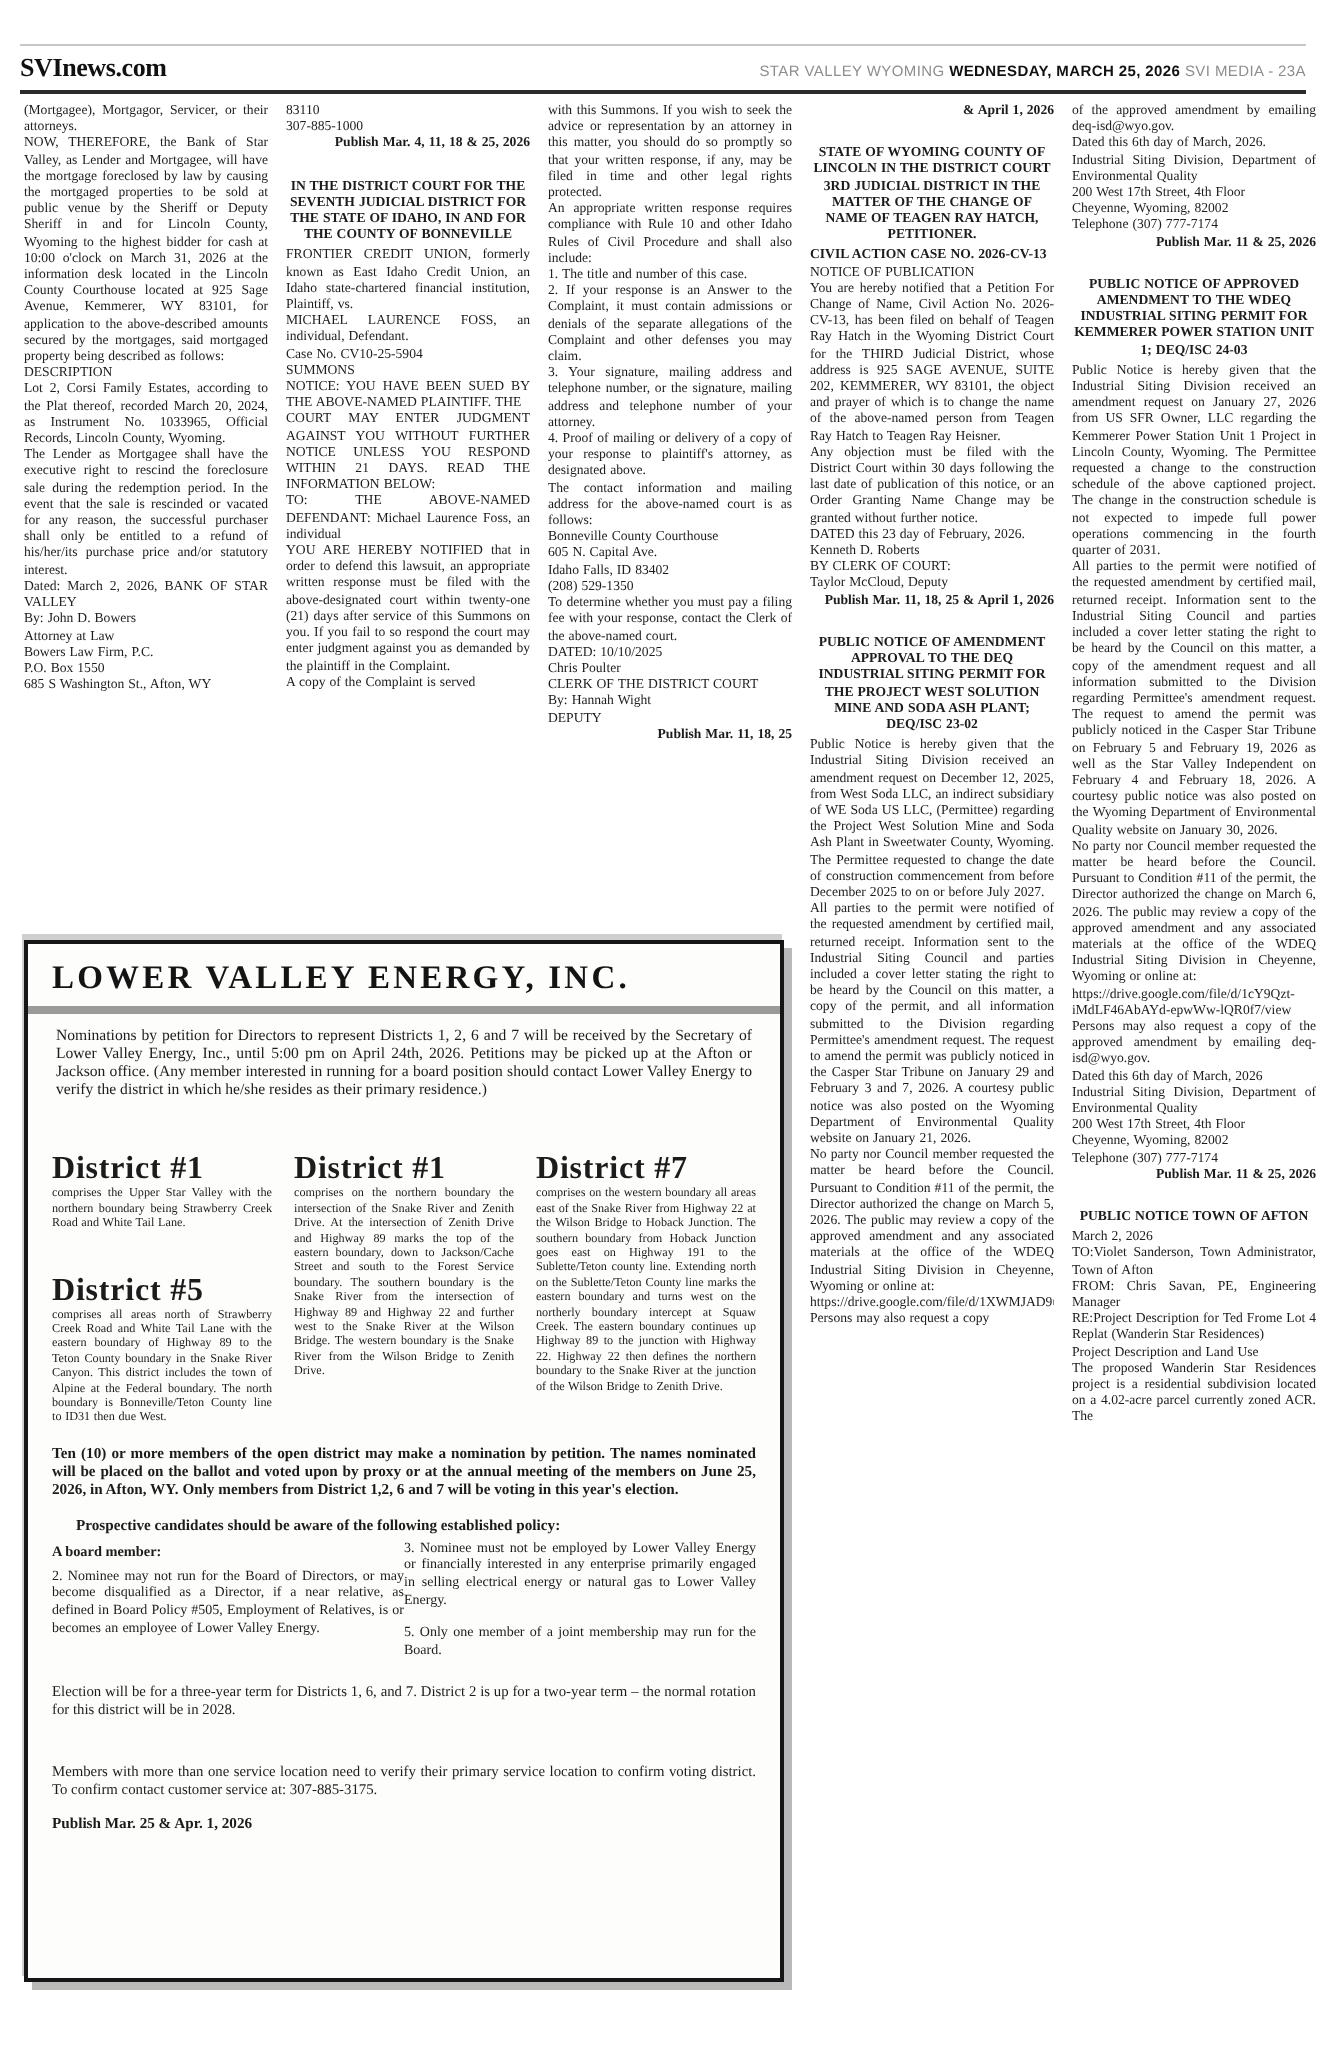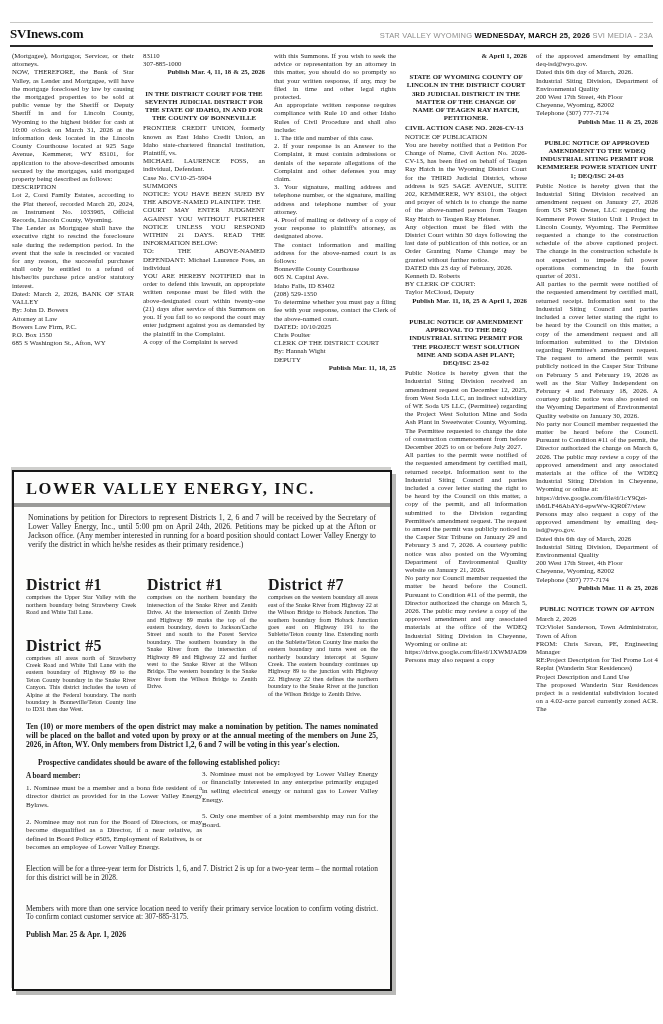--- a/index.html
+++ b/index.html
@@ -187,21 +187,20 @@
         </div>
     </div>
 
     <p id="ten-members">Ten (10) or more members of the open district may make a nomination by petition. The names nominated will be placed on the ballot and voted upon by proxy or at the annual meeting of the members on June 25, 2026, in Afton, WY. Only members from District 1,2, 6 and 7 will be voting in this year's election.</p>
     <div id="policy-intro">Prospective candidates should be aware of the following established policy:</div>
 
     <div id="policy-cols">
       <div class="policy-col">
         <div id="board-member-label">A board member:</div>
         <div>
-            <p class="pg">1. Nominee must be a member and a bona fide resident of a director district as provided for in the Lower Valley Energy Bylaws.</p>
             <p class="pg">2. Nominee may not run for the Board of Directors, or may become disqualified as a Director, if a near relative, as defined in Board Policy #505, Employment of Relatives, is or becomes an employee of Lower Valley Energy.</p>
           </div>
       </div>
       <div class="policy-col">
           <p class="pg">3. Nominee must not be employed by Lower Valley Energy or financially interested in any enterprise primarily engaged in selling electrical energy or natural gas to Lower Valley Energy.</p>
           <p class="pg">5. Only one member of a joint membership may run for the Board.</p>
         </div>
     </div>
 
     <p id="election-note">Election will be for a three-year term for Districts 1, 6, and 7. District 2 is up for a two-year term – the normal rotation for this district will be in 2028.</p>

